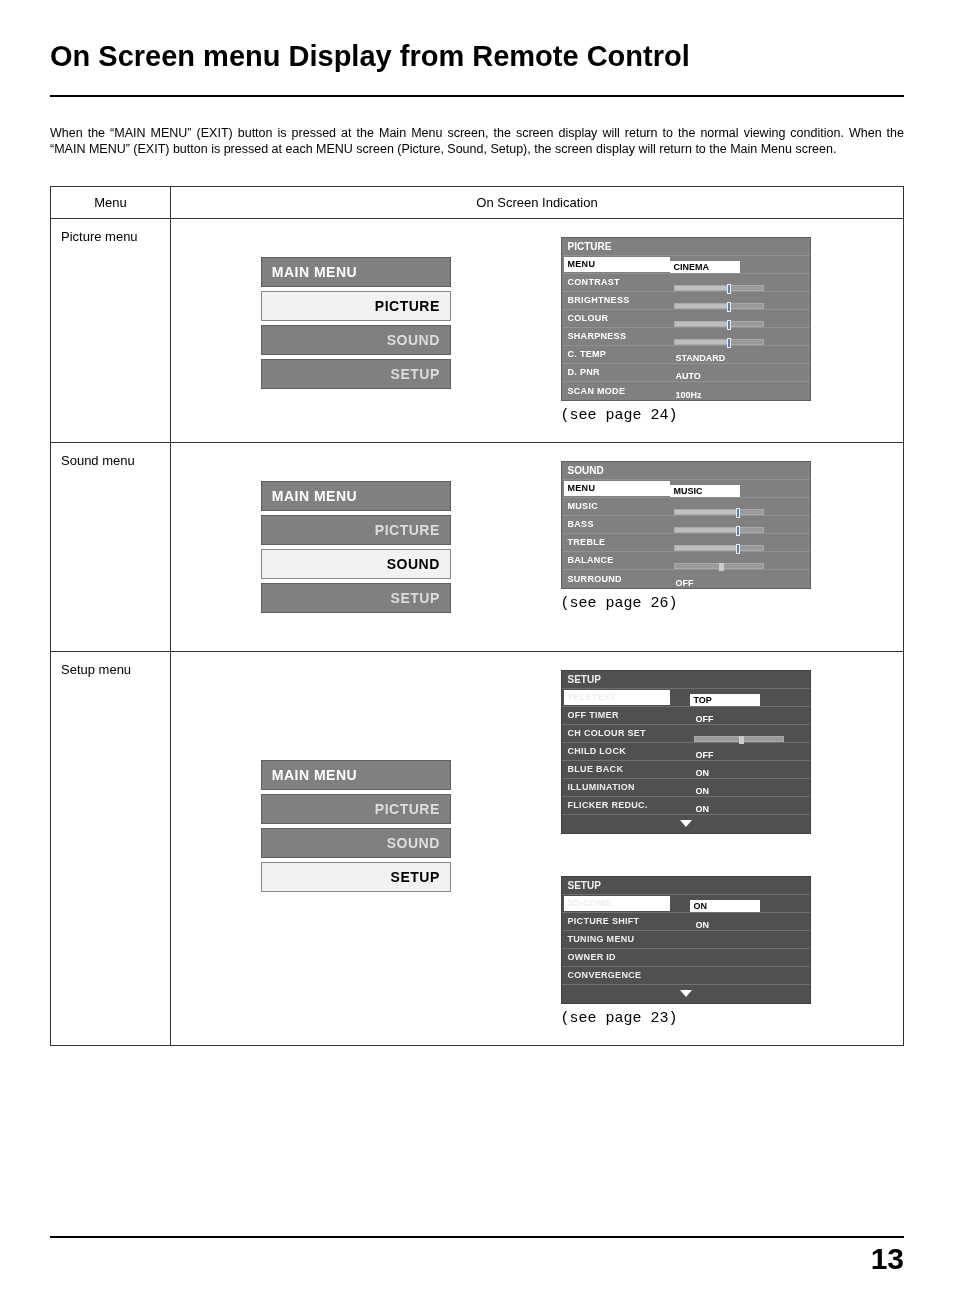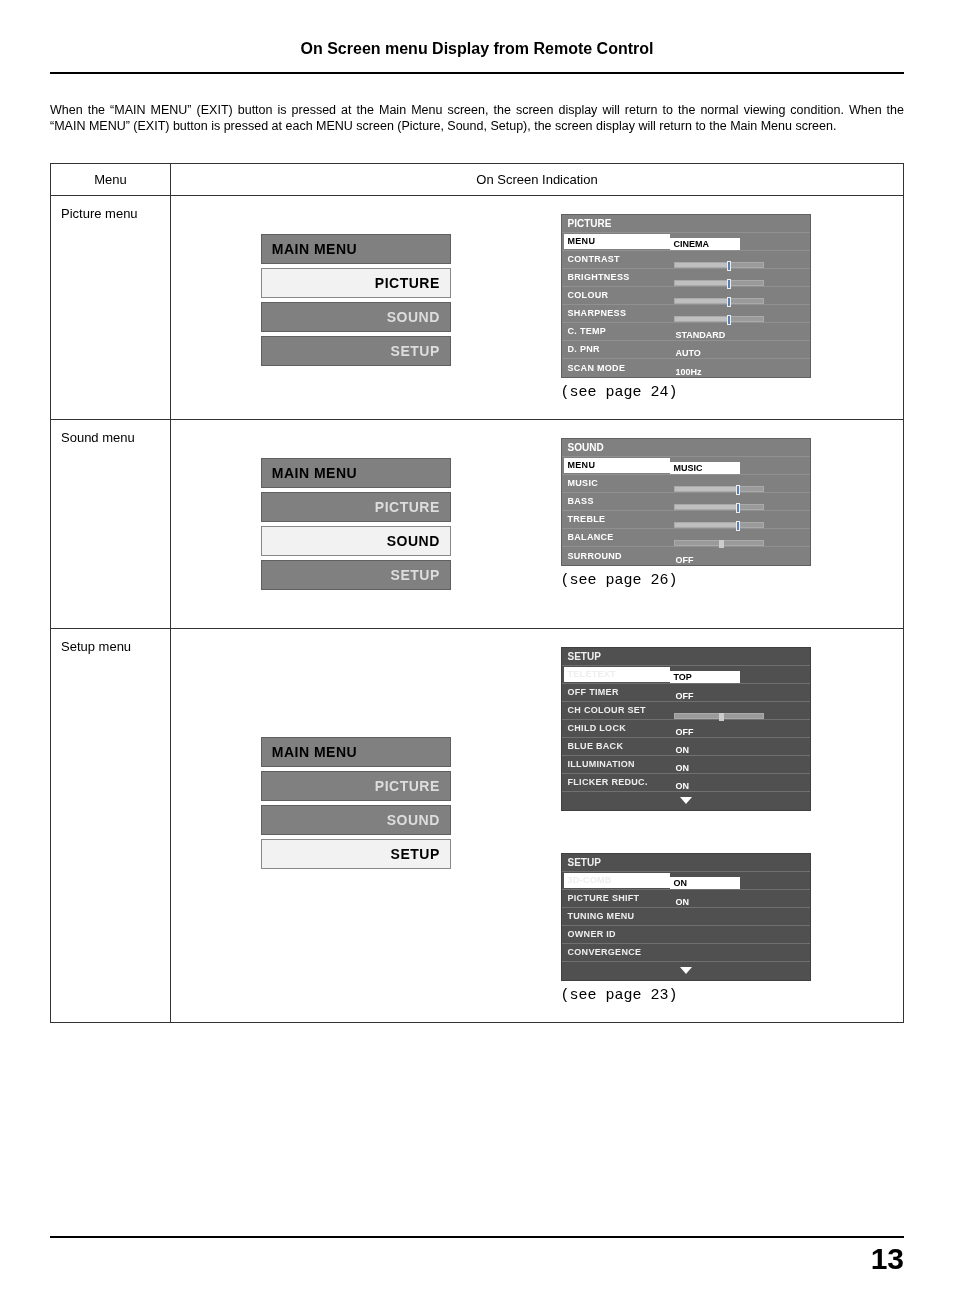--- a/index.html
+++ b/index.html
@@ -7,24 +7,24 @@
     font-family: Arial, Helvetica, sans-serif;
     background: #fff;
     width: 954px;
     margin: 0 auto;
     color: #000;
     padding: 40px 50px 30px 50px;
     position: relative;
     min-height: 1296px;
   }
   .page-title {
-    font-size: 16px;
-    font-weight: bold;
-    text-align: center;
-    padding-bottom: 14px;
+    font-size: 29px;
+    font-weight: bold;
+    text-align: left;
+    padding-bottom: 22px;
     border-bottom: 2px solid #000;
     margin-bottom: 28px;
   }
   .intro {
     font-size: 12.5px;
     line-height: 1.3;
     text-align: justify;
     margin-bottom: 28px;
   }
   .grid {
@@ -46,21 +46,21 @@
   .no-rborder { border-right: none !important; }
   .no-lborder { border-left: none !important; }
 
   
   .mm-wrap {
     width: 190px;
     margin: 30px auto 30px auto;
   }
   .mm-bar {
     background: #808080;
-    color: #000000;
+    color: #ffffff;
     font-weight: bold;
     font-size: 14px;
     padding: 6px 10px;
     border: 1px solid #606060;
     margin-bottom: 4px;
     letter-spacing: 0.5px;
   }
   .mm-bar.header { text-align: left; }
   .mm-bar.item { text-align: right; }
   .mm-bar.selected {
@@ -78,21 +78,21 @@
     border: 1px solid #606060;
   }
   .panel.dark { background: #505050; border-color:#404040;}
   .panel.dark .prow .plabel, .panel.dark .ptitle { color:#eee; }
   .prow {
     display: flex;
     align-items: center;
     height: 18px;
     border-bottom: 1px solid #909090;
   }
-  .panel.dark .prow { border-bottom: 1px solid #707070; }
+  .panel.dark .prow { border-bottom: 1px solid #707070; gap: 20px; }
   .ptitle {
     color: #fff;
     font-size: 10px;
     font-weight: bold;
     padding: 2px 6px;
     height:18px;
     display:flex;
     align-items:center;
     border-bottom:1px solid #909090;
   }

